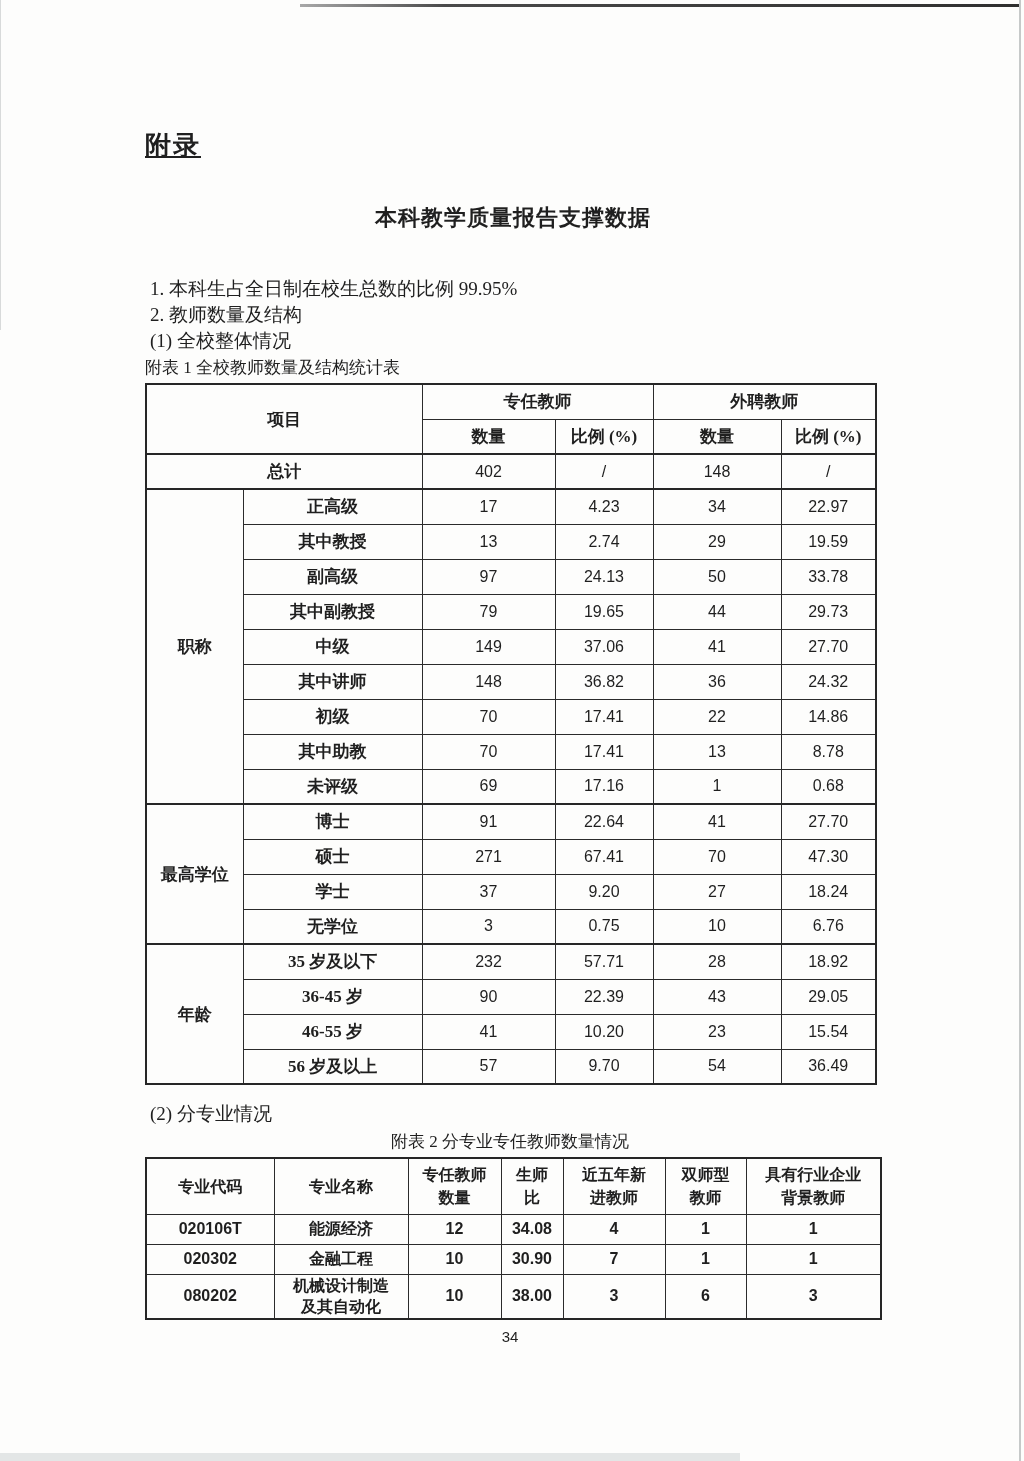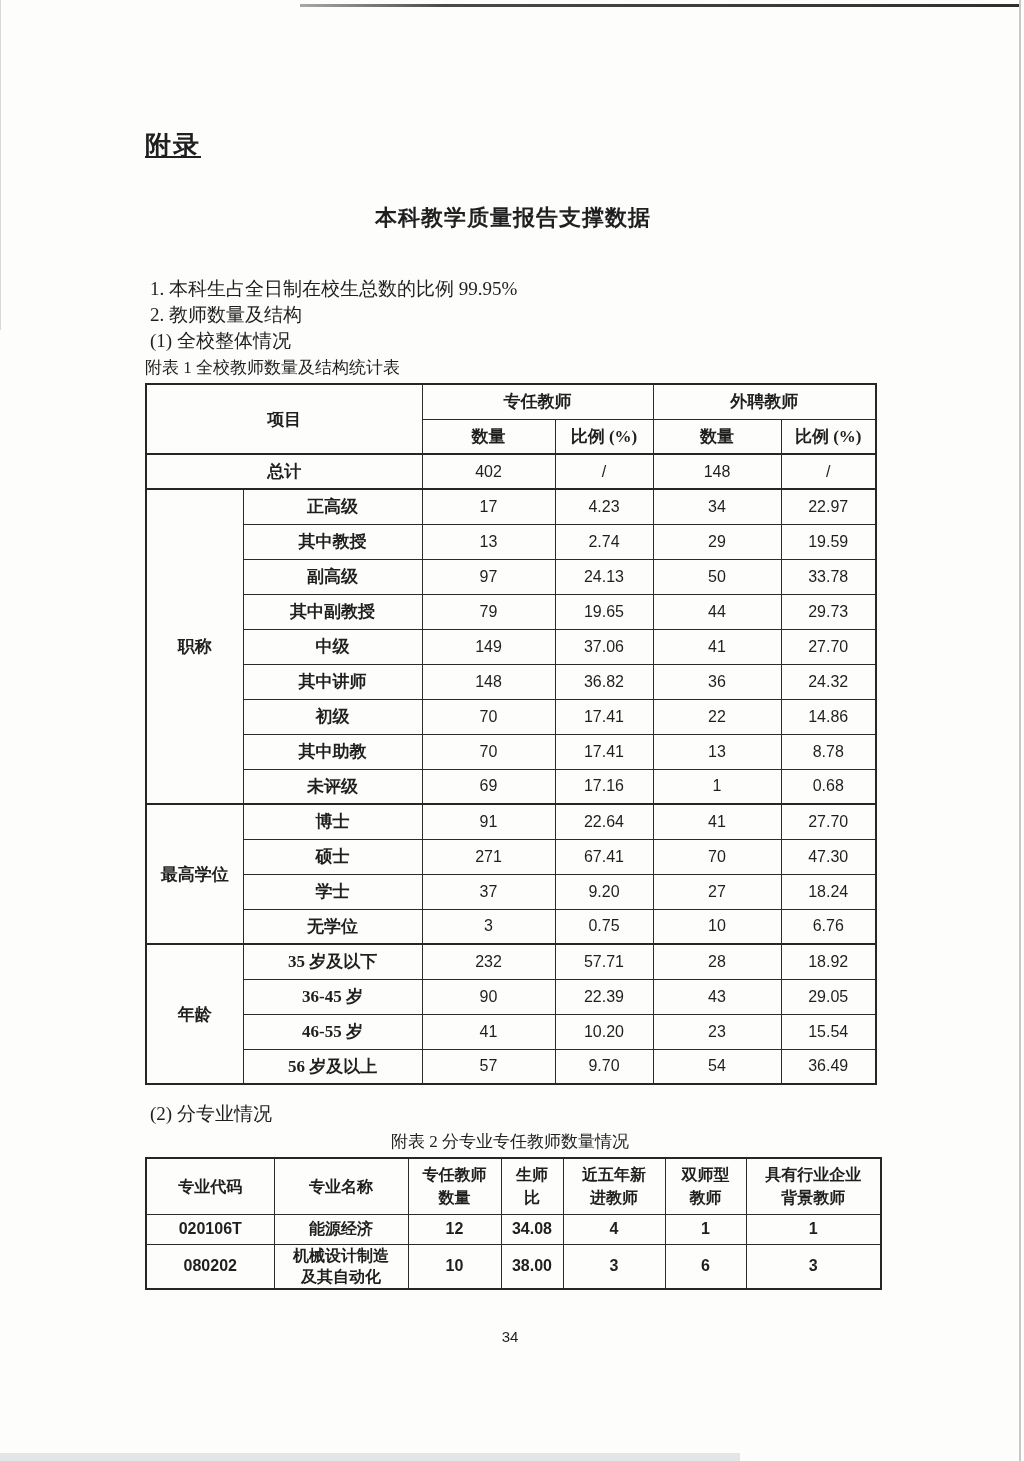--- a/index.html
+++ b/index.html
@@ -255,20 +255,29 @@
     <tbody>
       <tr class="r">
         <td class="code">020106T</td>
         <td class="major">能源经济</td>
         <td class="num">12</td>
         <td class="num">34.08</td>
         <td class="num">4</td>
         <td class="num">1</td>
         <td class="num">1</td>
       </tr>
+      <tr class="r">
+        <td class="code">020302</td>
+        <td class="major">金融工程</td>
+        <td class="num">10</td>
+        <td class="num">30.90</td>
+        <td class="num">7</td>
+        <td class="num">1</td>
+        <td class="num">1</td>
+      </tr>
       <tr class="r-tall">
         <td class="code">080202</td>
         <td class="major">机械设计制造
 及其自动化</td>
         <td class="num">10</td>
         <td class="num">38.00</td>
         <td class="num">3</td>
         <td class="num">6</td>
         <td class="num">3</td>
       </tr>

